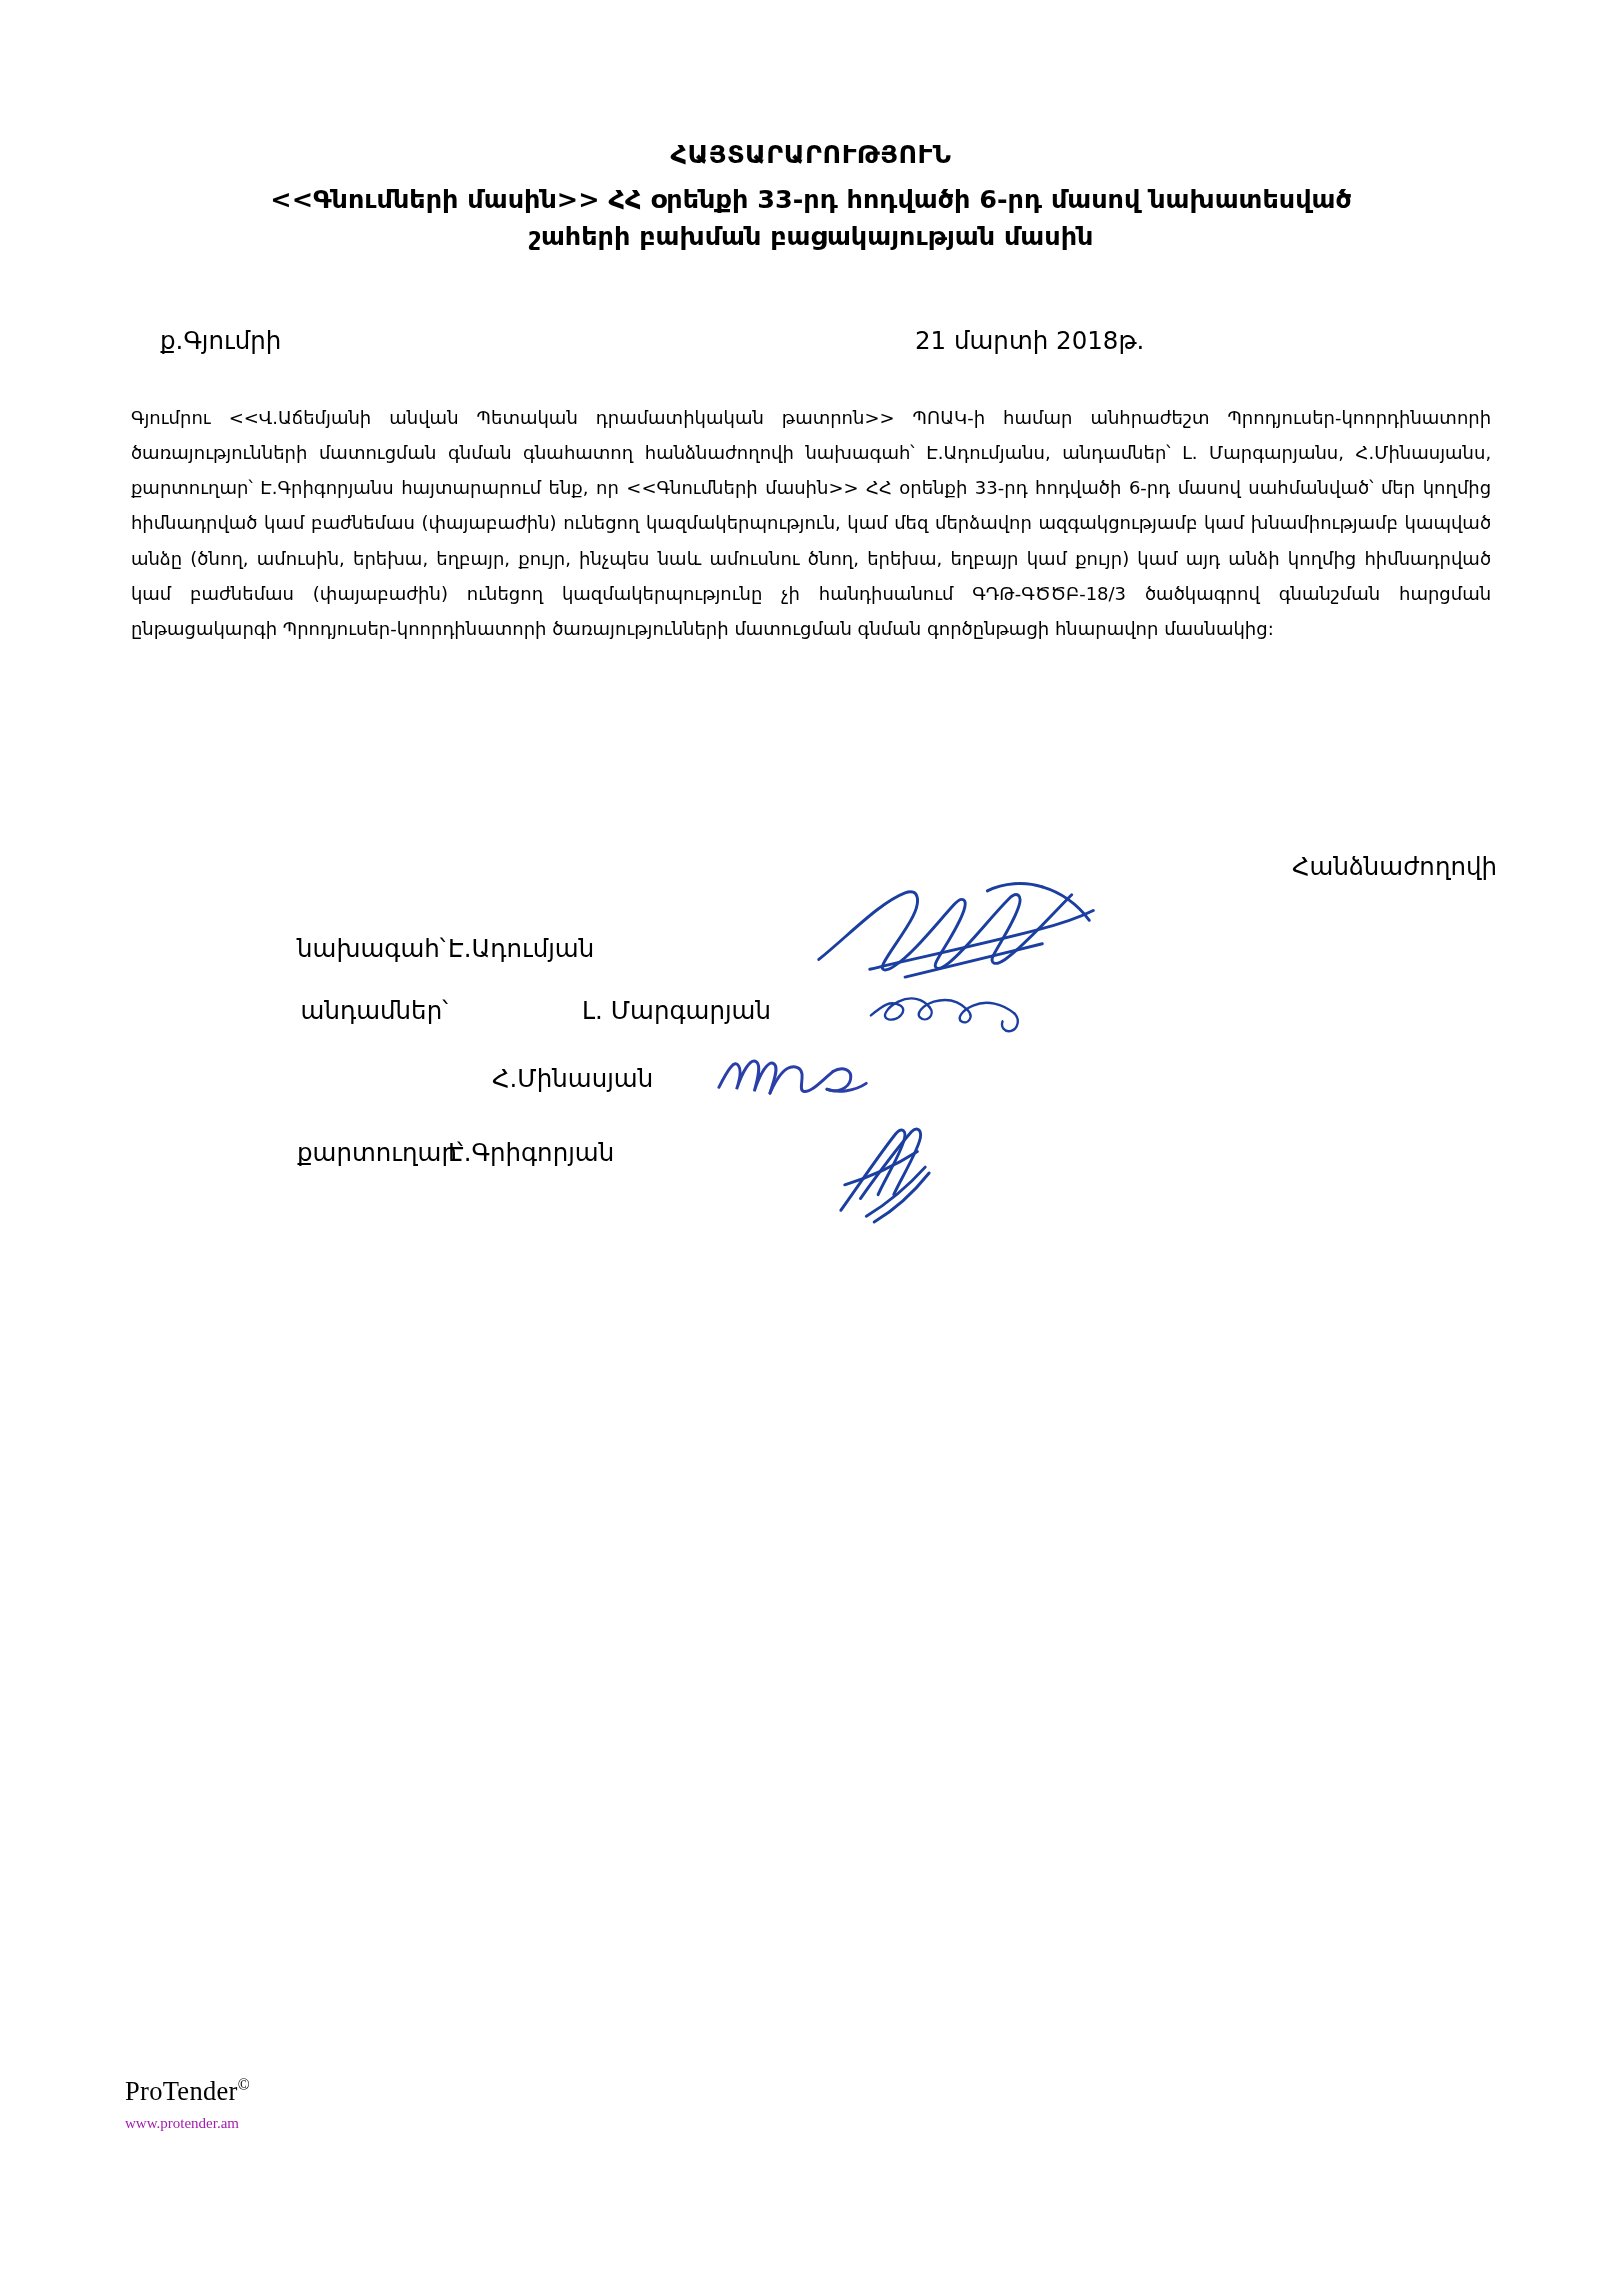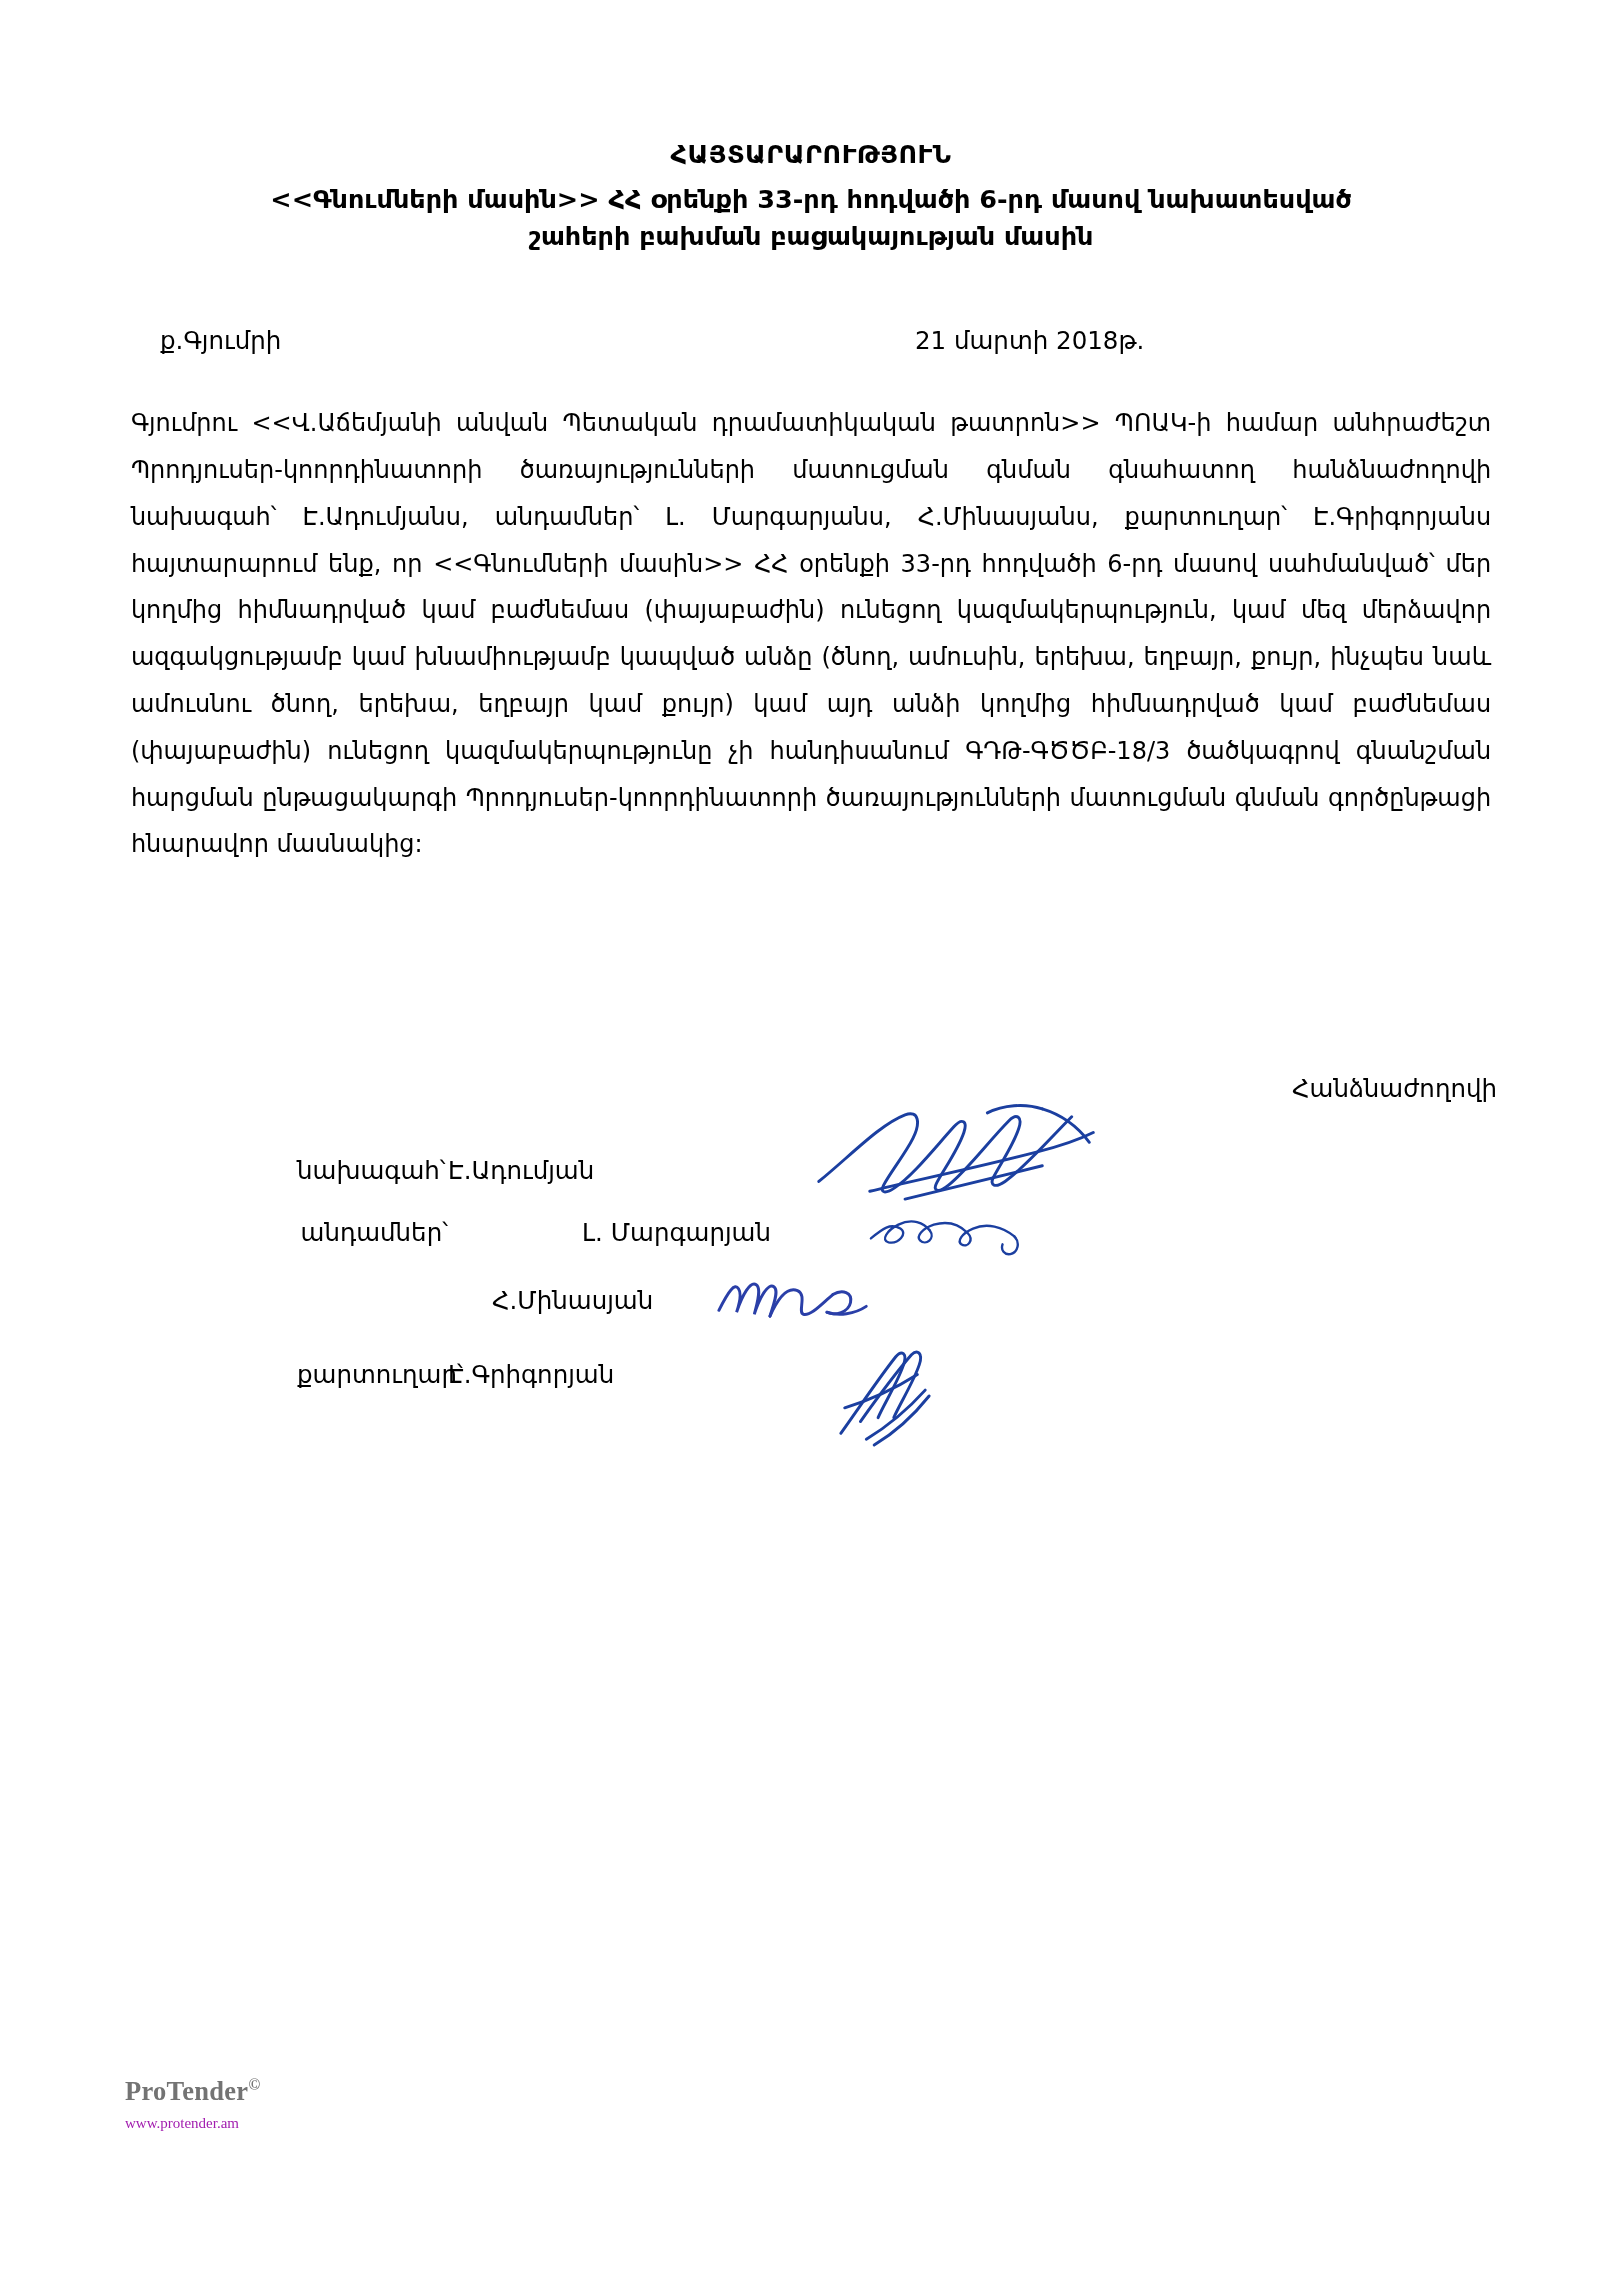--- a/index.html
+++ b/index.html
@@ -55,21 +55,21 @@
     width: 588px;
     padding-left: 35px;
   }
   .meta-date {
     flex: 1;
     text-align: left;
     padding-left: 167px;
   }
   .body-text {
     margin-top: 45px;
-    font-size: 24px;
+    font-size: 18px;
     line-height: 1.95;
     text-align: justify;
     text-justify: inter-word;
     padding: 0 5.9px 0 5.9px;
   }
   .body-text p {
     margin: 0;
     text-indent: 0;
   }
   .sign-block {
@@ -113,24 +113,23 @@
   }
   .sig svg { display: block; overflow: visible; }
 
   .footer {
     position: absolute;
     left: 125px;
     top: 2076px;
     font-family: "Liberation Serif", "DejaVu Serif", serif;
   }
   .brand {
-    color: #737373;
+    color: #000000;
     font-size: 26.5px;
     letter-spacing: 0.3px;
-    font-weight: bold;
   }
   .brand sup {
     font-size: 15.7px;
     vertical-align: super;
   }
   .brand-url {
     color: #a21caf;
     font-size: 15px;
     margin-top: 7.8px;
     font-family: "Liberation Serif", "DejaVu Serif", serif;

